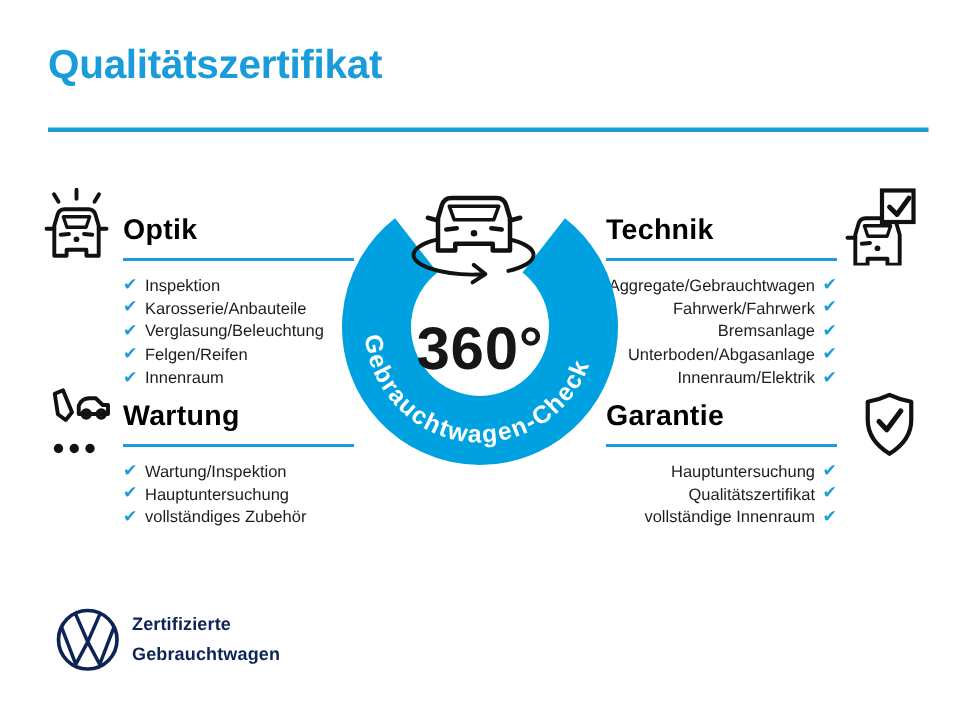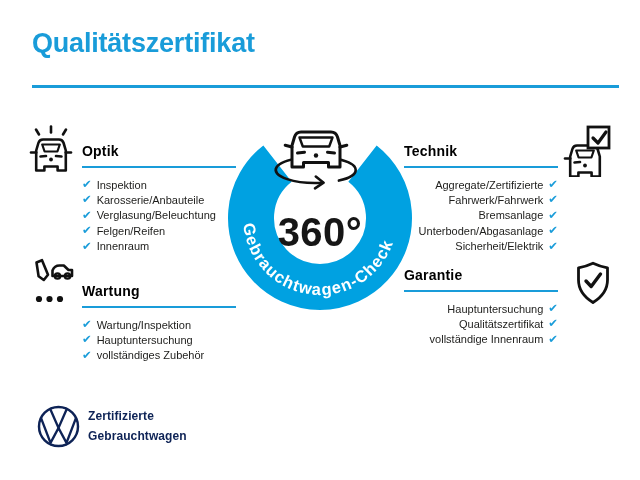--- a/index.html
+++ b/index.html
@@ -21,24 +21,24 @@
 
   .icon{position:absolute;}
   .icon-optik{left:27px;top:125px;width:48px;height:52px;}
   .icon-wartung{left:26px;top:257px;width:48px;height:48px;}
   .icon-technik{left:561px;top:125px;width:52px;height:52px;}
   .icon-garantie{left:573px;top:260px;width:40px;height:46px;}
 
   .sec{position:absolute;width:154px;}
   #sec-optik{left:82px;top:143px;}
   #sec-technik{left:404px;top:143px;}
-  #sec-wartung{left:82px;top:283px;}
+  #sec-wartung{left:82px;top:267px;}
   #sec-garantie{left:404px;top:267px;}
   .sec h2{
-    margin:0;font-size:14px;font-weight:bold;color:#000;
+    margin:0;font-size:19px;font-weight:bold;color:#000;
     padding-bottom:7px;border-bottom:2.6px solid var(--accent);letter-spacing:.2px;
   }
   .sec.right h2{}
   .sec ul{list-style:none;margin:9px 0 0 0;padding:0;}
   .sec li{display:flex;align-items:center;gap:5px;height:15.4px;font-size:11px;color:var(--ink);white-space:nowrap;}
   .sec.right li{justify-content:flex-end;}
   .ck{color:var(--accent);font-weight:bold;font-size:11.5px;line-height:1;}
 
   .center-graphic{position:absolute;left:215px;top:110px;width:210px;height:215px;}
   .ring{stroke:var(--ring);}
@@ -146,37 +146,37 @@
           <span class="ck">✔</span>
           <span>vollständiges Zubehör</span>
         </li>
     </ul>
   </section>
 
   <section class="sec right" id="sec-technik">
     <h2>Technik</h2>
     <ul>
       <li>
-          <span>Aggregate/Zertifizierte</span>
+          <span>Aggregate/Gebrauchtwagen</span>
           <span class="ck">✔</span>
         </li>
       <li>
           <span>Fahrwerk/Fahrwerk</span>
           <span class="ck">✔</span>
         </li>
       <li>
           <span>Bremsanlage</span>
           <span class="ck">✔</span>
         </li>
       <li>
           <span>Unterboden/Abgasanlage</span>
           <span class="ck">✔</span>
         </li>
       <li>
-          <span>Sicherheit/Elektrik</span>
+          <span>Innenraum/Elektrik</span>
           <span class="ck">✔</span>
         </li>
     </ul>
   </section>
 
   <section class="sec right" id="sec-garantie">
     <h2>Garantie</h2>
     <ul>
       <li>
           <span>Hauptuntersuchung</span>

